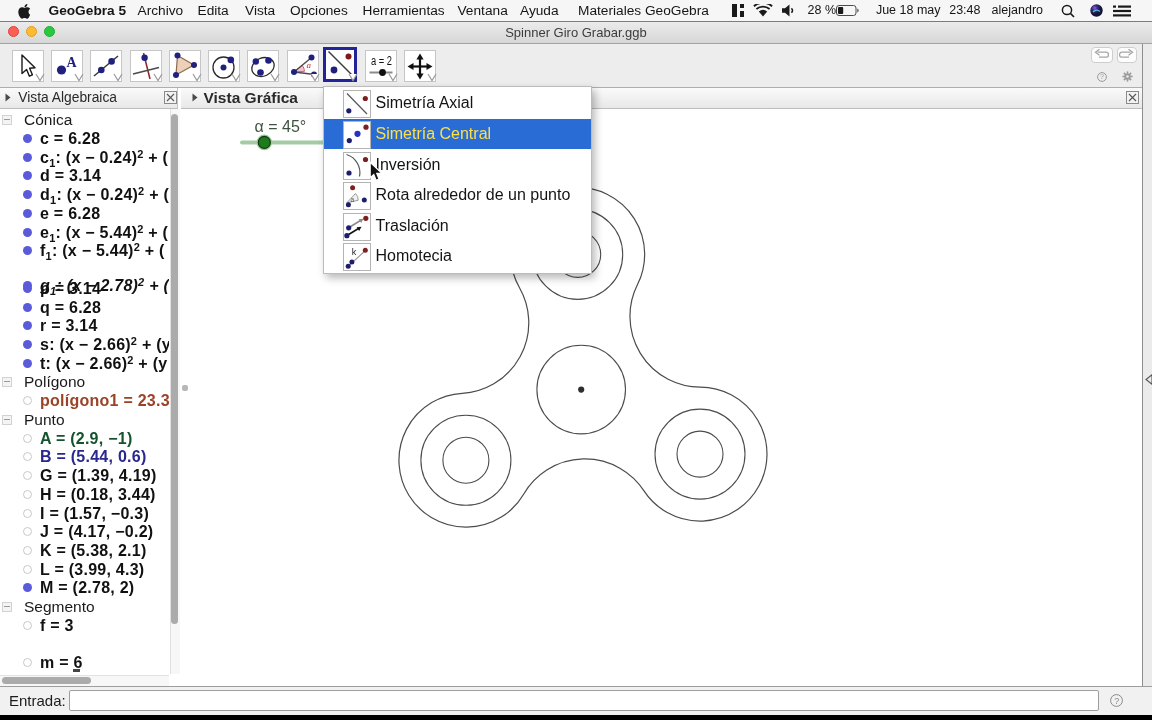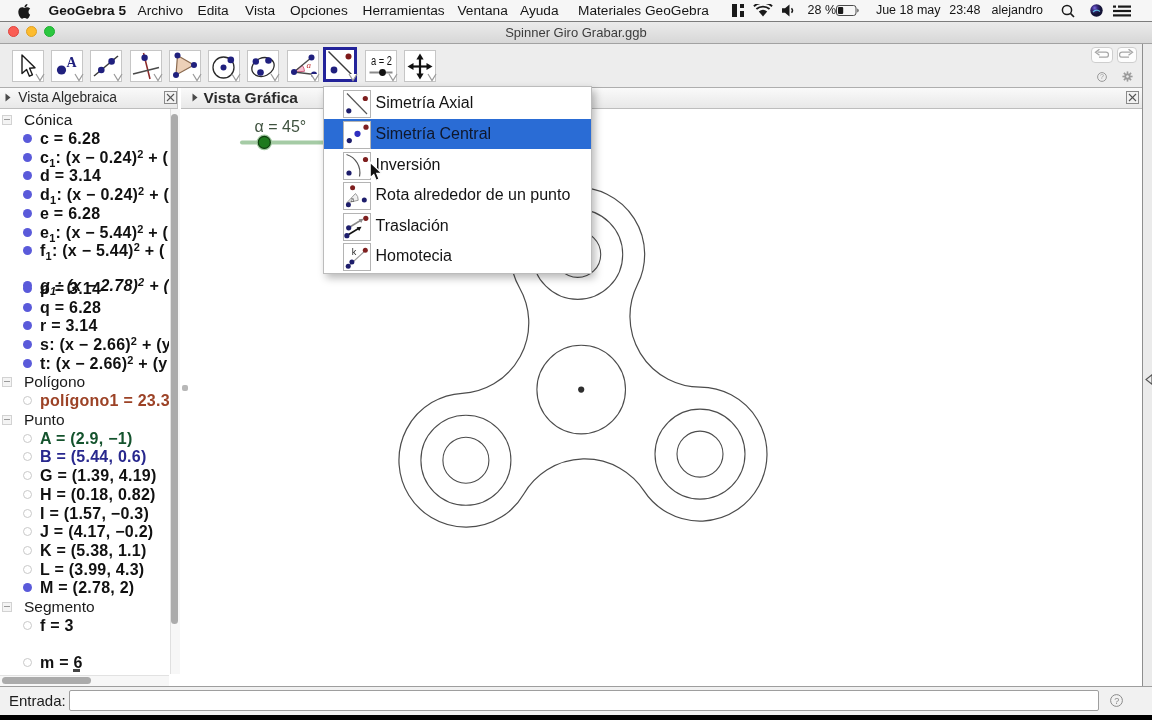--- a/index.html
+++ b/index.html
@@ -316,33 +316,33 @@
 <div class="row" style="top:338.3px;">
 <div class="blt hb"></div>
 <div class="rtx" style="color:#28288e;">B = (5.44, 0.6)</div>
 </div>
 <div class="row" style="top:357.1px;">
 <div class="blt hb"></div>
 <div class="rtx" style="">G = (1.39, 4.19)</div>
 </div>
 <div class="row" style="top:375.8px;">
 <div class="blt hb"></div>
-<div class="rtx" style="">H = (0.18, 0.82)</div>
+<div class="rtx" style="">H = (0.18, 3.44)</div>
 </div>
 <div class="row" style="top:394.5px;">
 <div class="blt hb"></div>
 <div class="rtx" style="">I = (1.57, −0.3)</div>
 </div>
 <div class="row" style="top:413.3px;">
 <div class="blt hb"></div>
 <div class="rtx" style="">J = (4.17, −0.2)</div>
 </div>
 <div class="row" style="top:432.0px;">
 <div class="blt hb"></div>
-<div class="rtx" style="">K = (5.38, 1.1)</div>
+<div class="rtx" style="">K = (5.38, 2.1)</div>
 </div>
 <div class="row" style="top:450.7px;">
 <div class="blt hb"></div>
 <div class="rtx" style="">L = (3.99, 4.3)</div>
 </div>
 <div class="row" style="top:469.4px;">
 <div class="blt fb"></div>
 <div class="rtx" style="">M = (2.78, 2)</div>
 </div>
 <div class="row" style="top:488.2px;">
@@ -402,21 +402,21 @@
       </svg>
 <div class="mlab" style="">Simetría Axial</div>
 </div>
 <div class="menurow" style="top:31.900000000000002px;background:#2a6cd5;">
 <div class="mico"></div>
 <svg class="abs" style="left:20px;top:3px" width="26" height="26" viewBox="0 0 26 26">
         <circle cx="5.3" cy="18.6" r="2.6" fill="#1d1d6b"></circle>
         <circle cx="13.5" cy="11.8" r="3.1" fill="#2e2ec0"></circle>
         <circle cx="22" cy="5.2" r="2.6" fill="#7e1f1f"></circle>
       </svg>
-<div class="mlab" style="color:#0f172a;">Simetría Central</div>
+<div class="mlab" style="color:#fde047;">Simetría Central</div>
 </div>
 <div class="menurow" style="top:62.5px;">
 <div class="mico"></div>
 <svg class="abs" style="left:20px;top:3px" width="26" height="26" viewBox="0 0 26 26">
         <path d="M2.5,1.5 A19,19 0 0 1 15.5,23.5" fill="none" stroke="#555" stroke-width="1.2"></path>
         <circle cx="21.5" cy="6.5" r="2.6" fill="#7e1f1f"></circle>
         <circle cx="5" cy="20" r="2.6" fill="#1d1d6b"></circle>
       </svg>
 <div class="mlab" style="">Inversión</div>
 </div>

